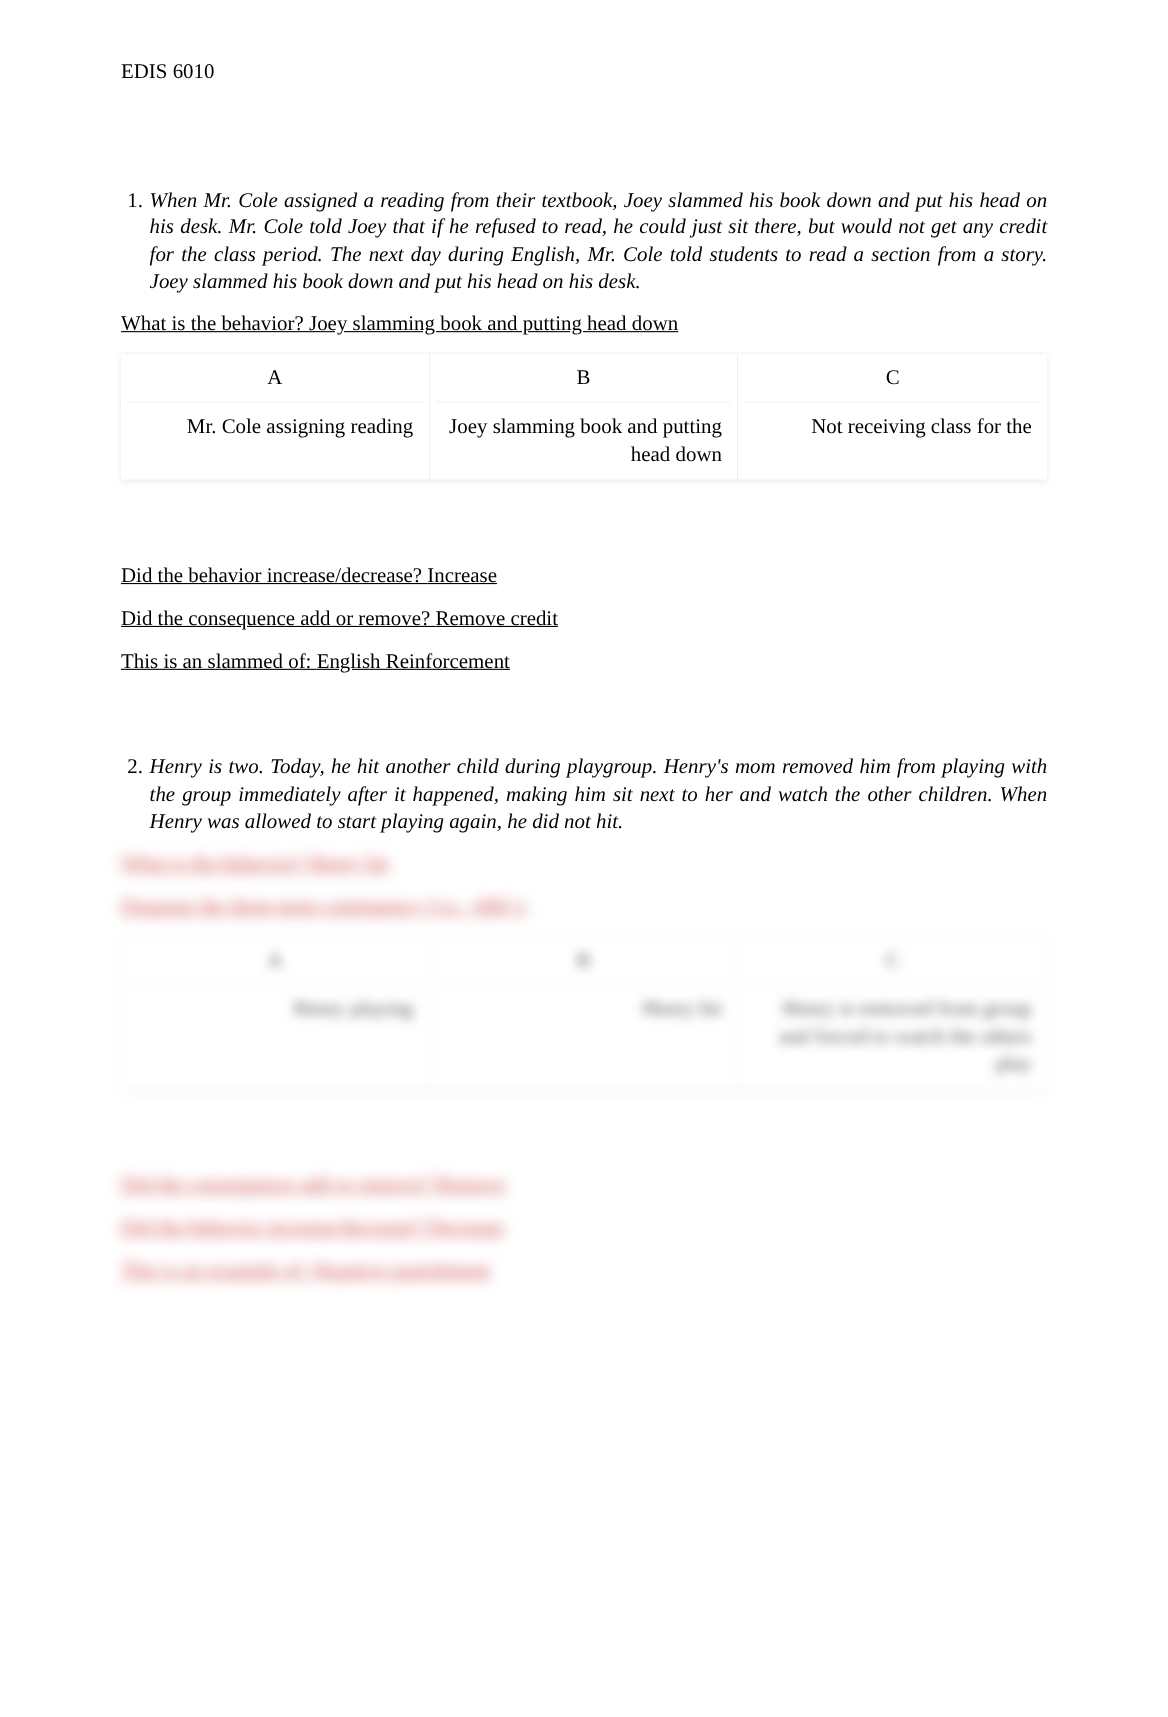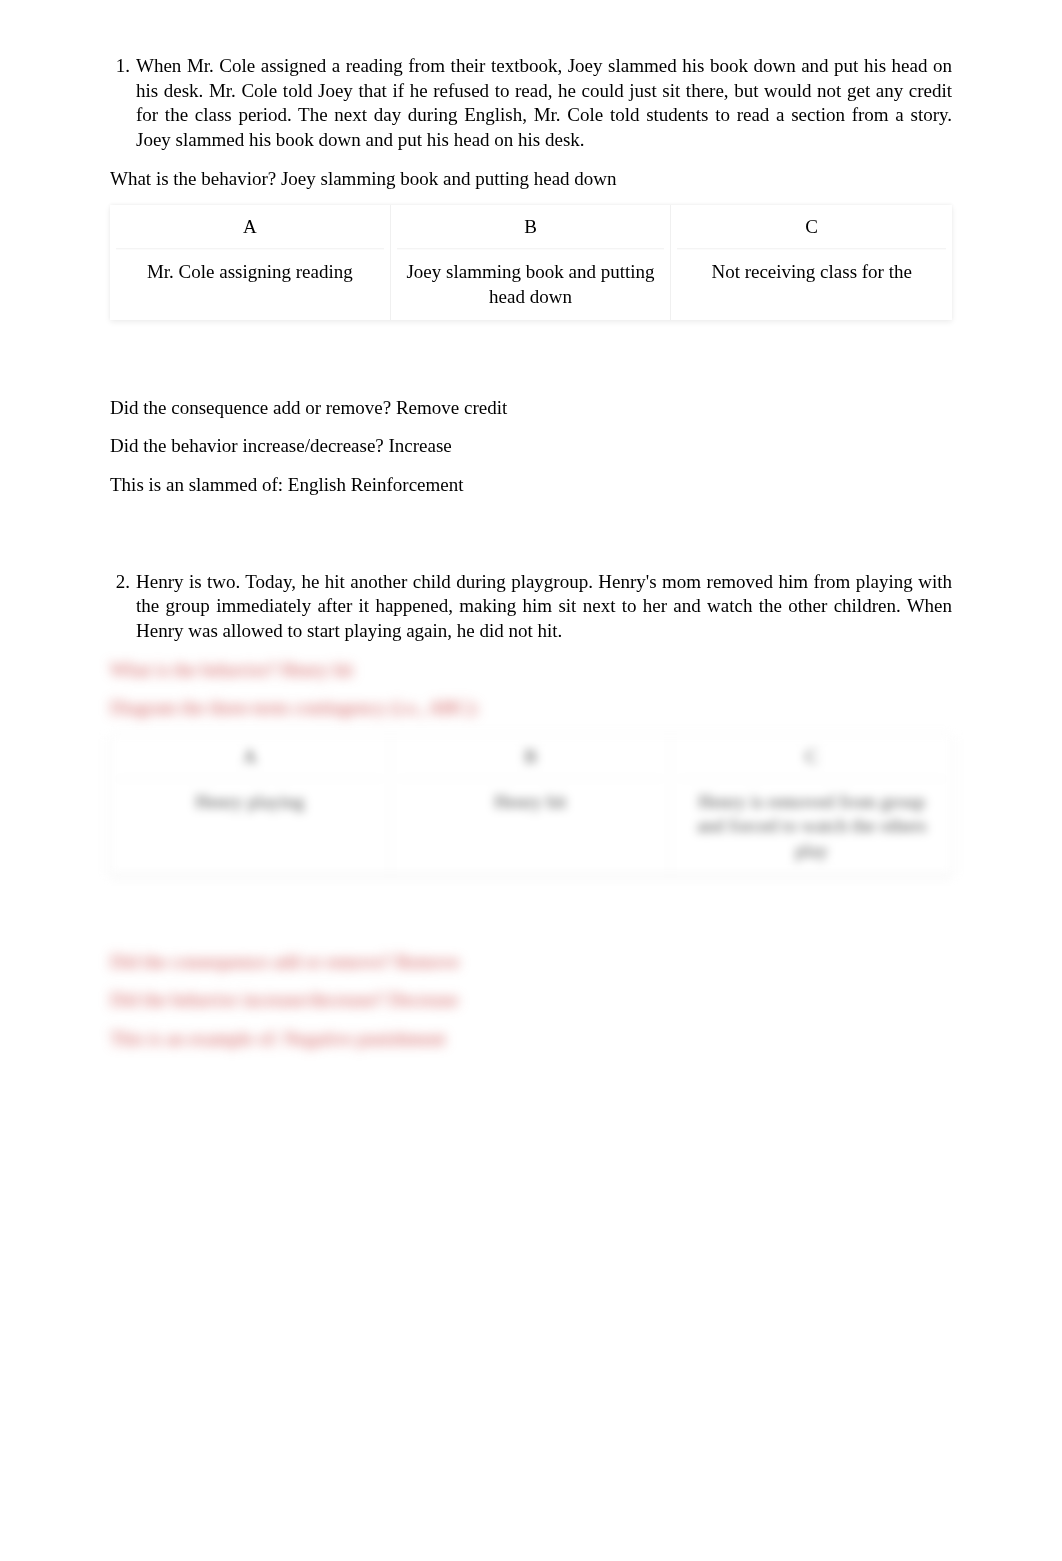--- a/index.html
+++ b/index.html
@@ -2,37 +2,37 @@
 <html><head>
 <meta charset="utf-8">
 <style>
   * { box-sizing: border-box; margin: 0; padding: 0; }
   html, body { width: 1062px; background: #fff; }
   body { font-family: "Times New Roman", Times, serif; color: #000; font-size: 19px; line-height: 1.3; }
   .page { width: 1062px; min-height: 1561px; padding: 54px 110px 60px 110px; position: relative; }
   .header { font-size: 19px; margin-bottom: 92px; }
   .num-item { display: flex; margin-bottom: 14px; }
   .num-item .num { width: 26px; flex: 0 0 26px; text-align: right; padding-right: 6px; }
-  .num-item .body { flex: 1; text-align: justify; }
-  .line { margin-top: 14px; margin-bottom: 0; }
+  .num-item .body { flex: 1; text-align: justify; font-style: italic; }
+  .line { margin-top: 14px; margin-bottom: 0; text-decoration: underline; }
   table.abc {
     width: 100%;
     border-collapse: separate;
     border-spacing: 0;
     margin-top: 14px;
     margin-bottom: 18px;
     box-shadow: 0 2px 6px rgba(0,0,0,0.08), 0 -1px 3px rgba(0,0,0,0.04);
     background: #fff;
   }
   table.abc th, table.abc td {
     width: 33.33%;
     padding: 10px 14px;
     vertical-align: top;
     font-weight: normal;
-    text-align: center;
+    text-align: right;
     border-right: 1px solid rgba(0,0,0,0.06);
   }
   table.abc th { text-align: center; }
   table.abc th:last-child, table.abc td:last-child { border-right: none; }
   table.abc thead tr { border-bottom: 1px solid rgba(0,0,0,0.08); }
   table.abc thead th { position: relative; }
   table.abc thead th::after {
     content: "";
     position: absolute;
     left: 6px; right: 6px; bottom: 0;
@@ -44,20 +44,21 @@
   .blurred-block { filter: blur(6px); }
   .blurred-block, .blurred-block * { color: rgba(200,60,60,0.9); }
   table.abc.blurred-table { filter: blur(5px); }
   table.abc.blurred-table th, table.abc.blurred-table td { color: rgba(40,40,40,0.8); }
 </style>
 </head>
 <body>
 
 <div class="page">
 
+  <div class="header">EDIS 6010</div>
 
   <div class="num-item">
     <div class="num">1.</div>
     <div class="body">When Mr. Cole assigned a reading from their textbook, Joey slammed his book down and put his head on his desk. Mr. Cole told Joey that if he refused to read, he could just sit there, but would not get any credit for the class period. The next day during English, Mr. Cole told students to read a section from a story. Joey slammed his book down and put his head on his desk.</div>
   </div>
 
   <p class="line">
     <span>What is the behavior? </span><span>Joey slamming book and putting head down</span>
   </p>
 
@@ -75,24 +76,24 @@
         <td>Mr. Cole assigning reading</td>
         <td>Joey slamming book and putting head down</td>
         <td>Not receiving class for the</td>
       </tr>
     </tbody>
   </table>
 
   <div class="spacer-lg"></div>
 
   <p class="line">
-    <span>Did the consequence add or remove? </span><span>Remove credit</span>
+    <span>Did the behavior increase/decrease? </span><span>Increase</span>
   </p>
   <p class="line">
-    <span>Did the behavior increase/decrease? </span><span>Increase</span>
+    <span>Did the consequence add or remove? </span><span>Remove credit</span>
   </p>
   <p class="line">
     <span>This is an slammed of: </span><span>English Reinforcement</span>
   </p>
 
   <div class="spacer-lg"></div>
   <div class="spacer-md"></div>
 
   <div class="num-item">
     <div class="num">2.</div>

